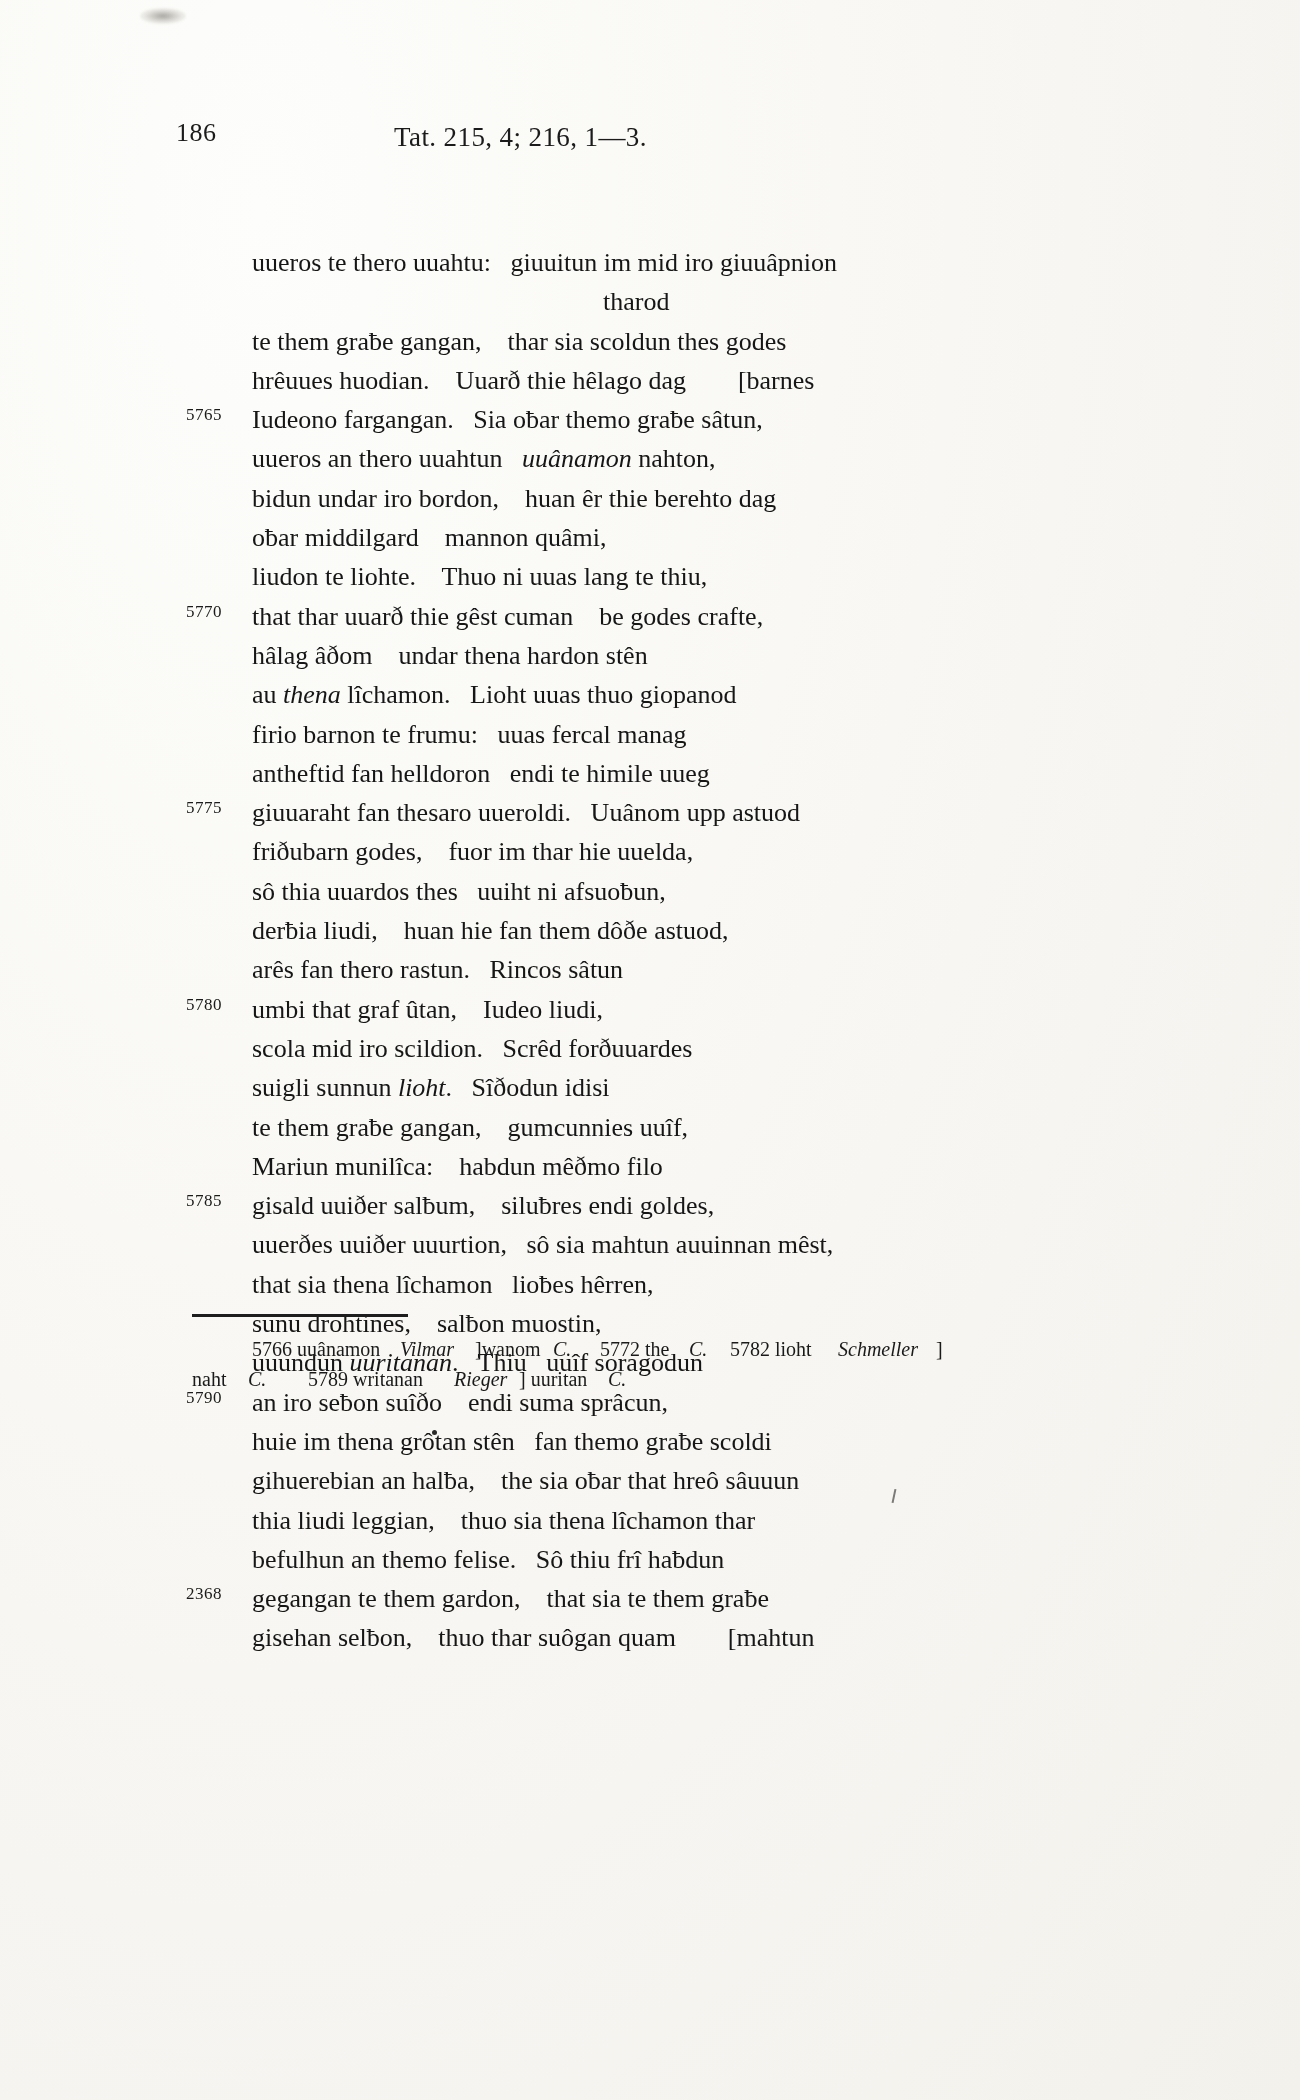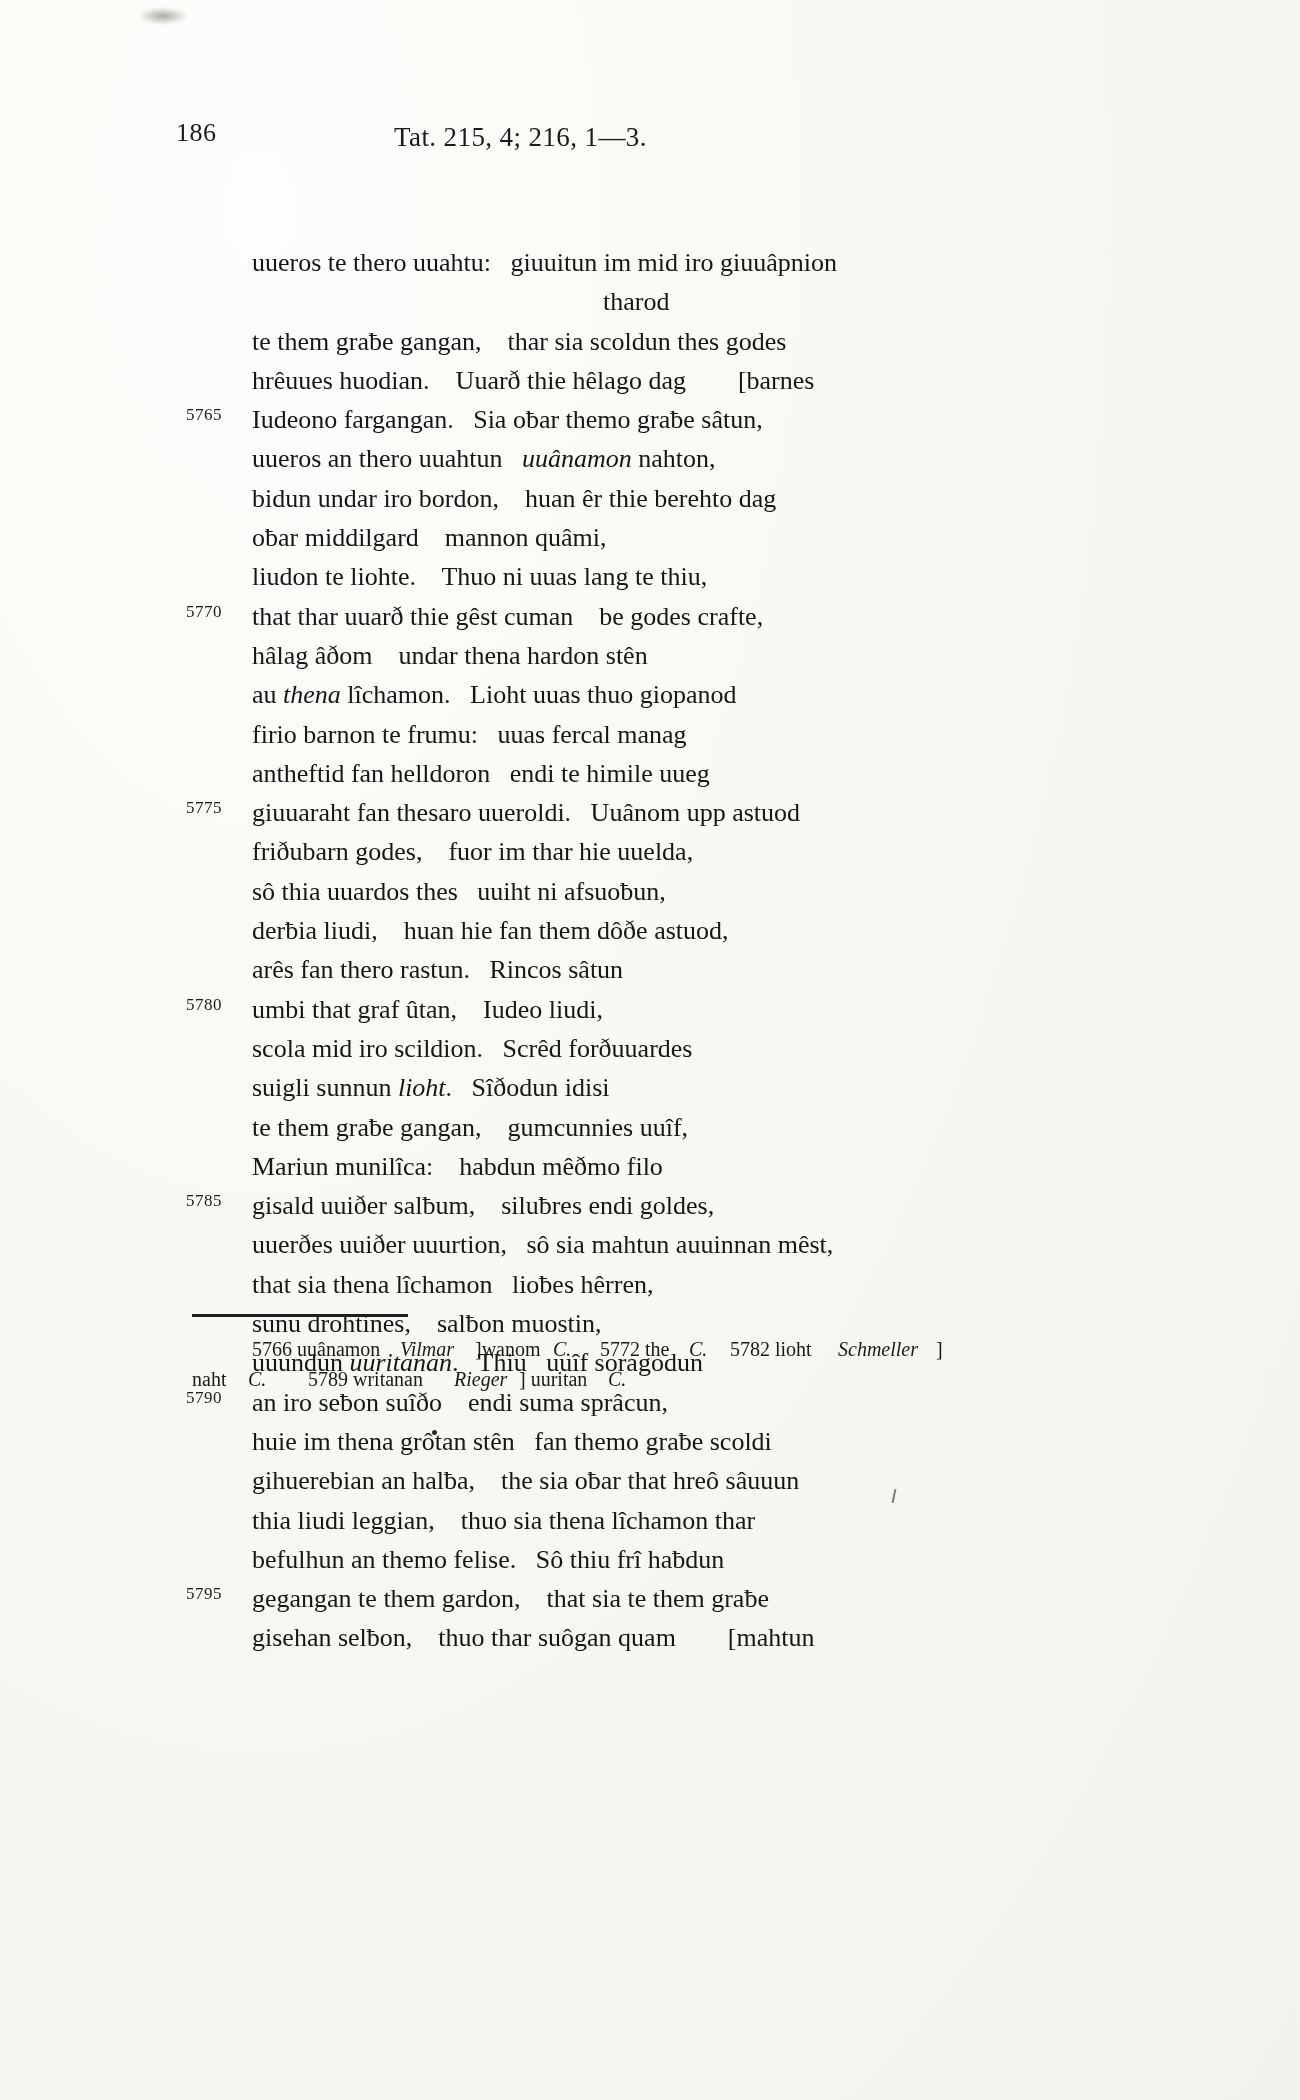--- a/index.html
+++ b/index.html
@@ -180,21 +180,21 @@
       <div class="line"><span class="lnum">5785</span><span class="ltext">gisald uuiðer salƀum,    siluƀres endi goldes,</span></div>
       <div class="line"><span class="ltext">uuerðes uuiðer uuurtion,   sô sia mahtun auuinnan mêst,</span></div>
       <div class="line"><span class="ltext">that sia thena lîchamon   lioƀes hêrren,</span></div>
       <div class="line"><span class="ltext">sunu drohtines,    salƀon muostin,</span></div>
       <div class="line"><span class="ltext">uuundun <span class="ital">uuritanan</span>.   Thiu   uuîf soragodun</span></div>
       <div class="line"><span class="lnum">5790</span><span class="ltext">an iro seƀon suîðo    endi suma sprâcun,</span></div>
       <div class="line"><span class="ltext">huie im thena grôtan stên   fan themo graƀe scoldi</span></div>
       <div class="line"><span class="ltext">gihuerebian an halƀa,    the sia oƀar that hreô sâuuun</span></div>
       <div class="line"><span class="ltext">thia liudi leggian,    thuo sia thena lîchamon thar</span></div>
       <div class="line"><span class="ltext">befulhun an themo felise.   Sô thiu frî haƀdun</span></div>
-      <div class="line"><span class="lnum">5795</span><span class="ltext">gegangan te them gardon,    that sia te them graƀe</span></div>
+      <div class="line"><span class="lnum">2368</span><span class="ltext">gegangan te them gardon,    that sia te them graƀe</span></div>
       <div class="line"><span class="ltext">gisehan selƀon,    thuo thar suôgan quam        [mahtun</span></div>
     </div>
 
   <div class="rule"></div>
 
   <div class="apparatus">
     <div class="app-line" id="app-line-1"><span class="seg" style="left: 252px;">5766 uuânamon </span><span class="seg ital" style="left: 400px;">Vilmar</span><span class="seg" style="left: 470px;"> ]wanom </span><span class="seg ital" style="left: 553px;">C.</span><span class="seg" style="left: 600px;">5772 the </span><span class="seg ital" style="left: 689px;">C.</span><span class="seg" style="left: 730px;">5782 lioht </span><span class="seg ital" style="left: 838px;">Schmeller</span><span class="seg" style="left: 936px;">]</span></div>
     <div class="app-line" id="app-line-2"><span class="seg" style="left: 192px; text-align: center;">naht </span><span class="seg ital" style="left: 248px;">C.</span><span class="seg" style="left: 308px;">5789 writanan </span><span class="seg ital" style="left: 454px;">Rieger</span><span class="seg" style="left: 519px;">] uuritan </span><span class="seg ital" style="left: 608px;">C.</span></div>
   </div>
 

